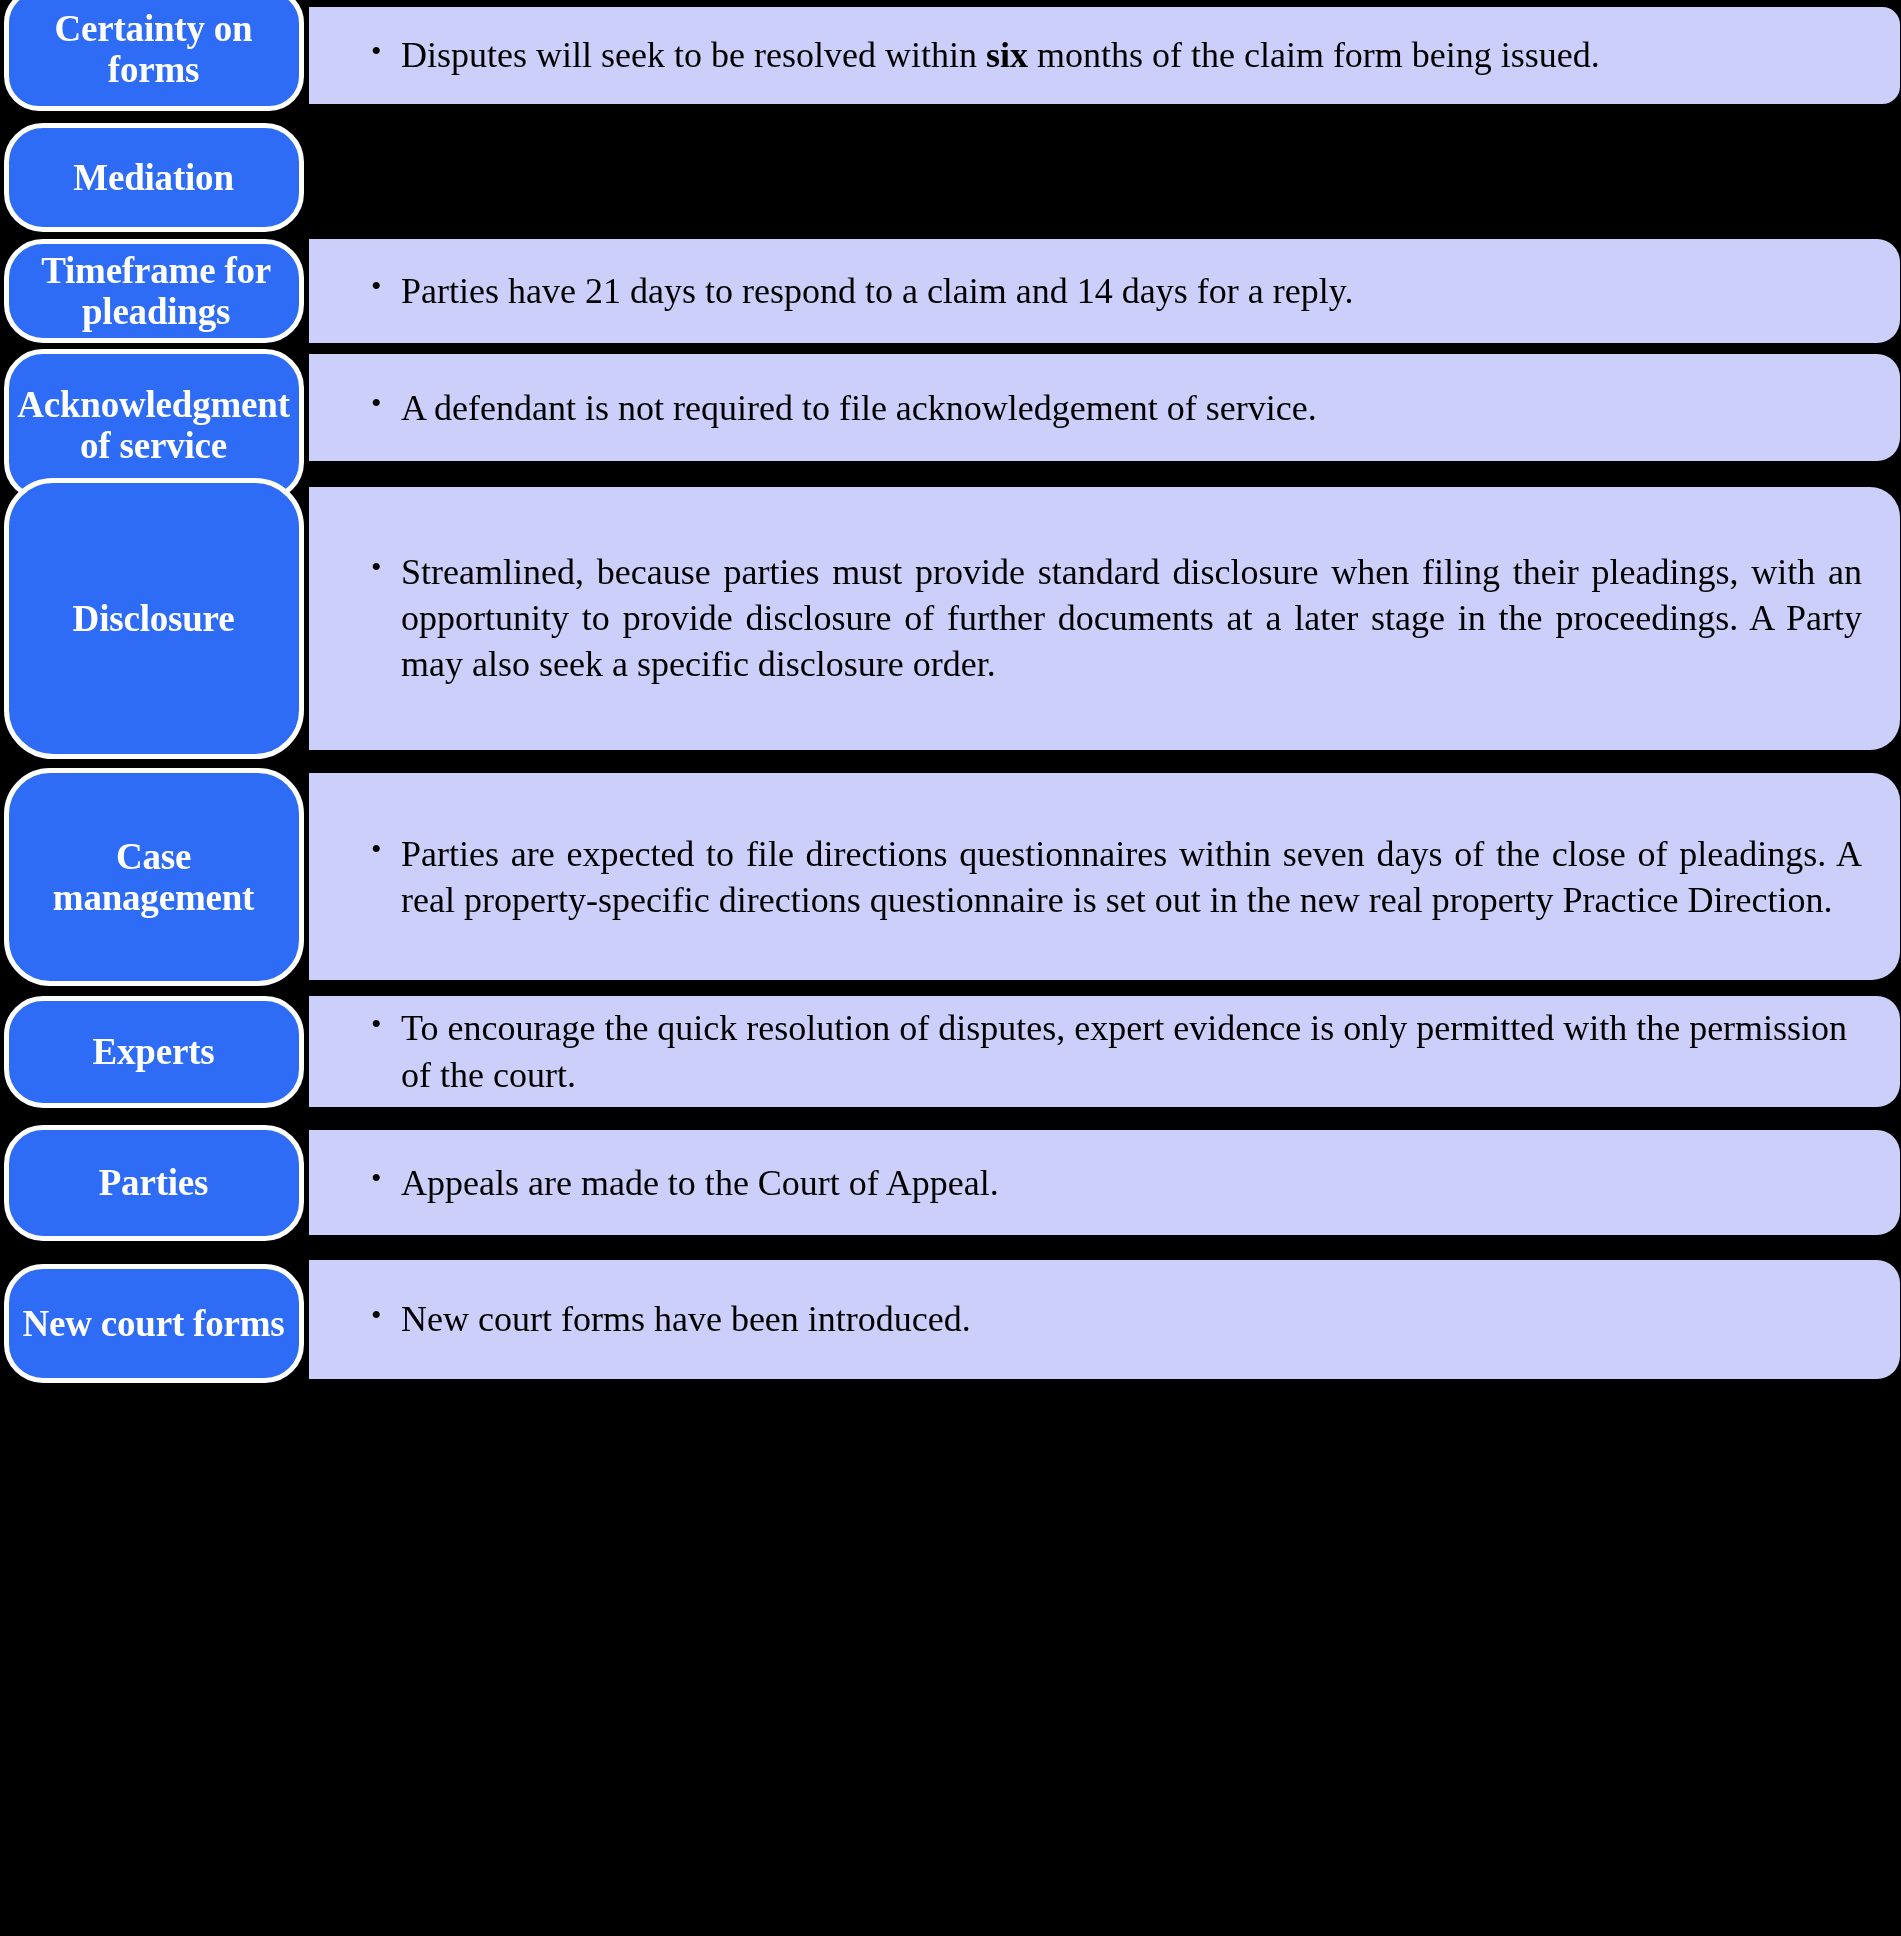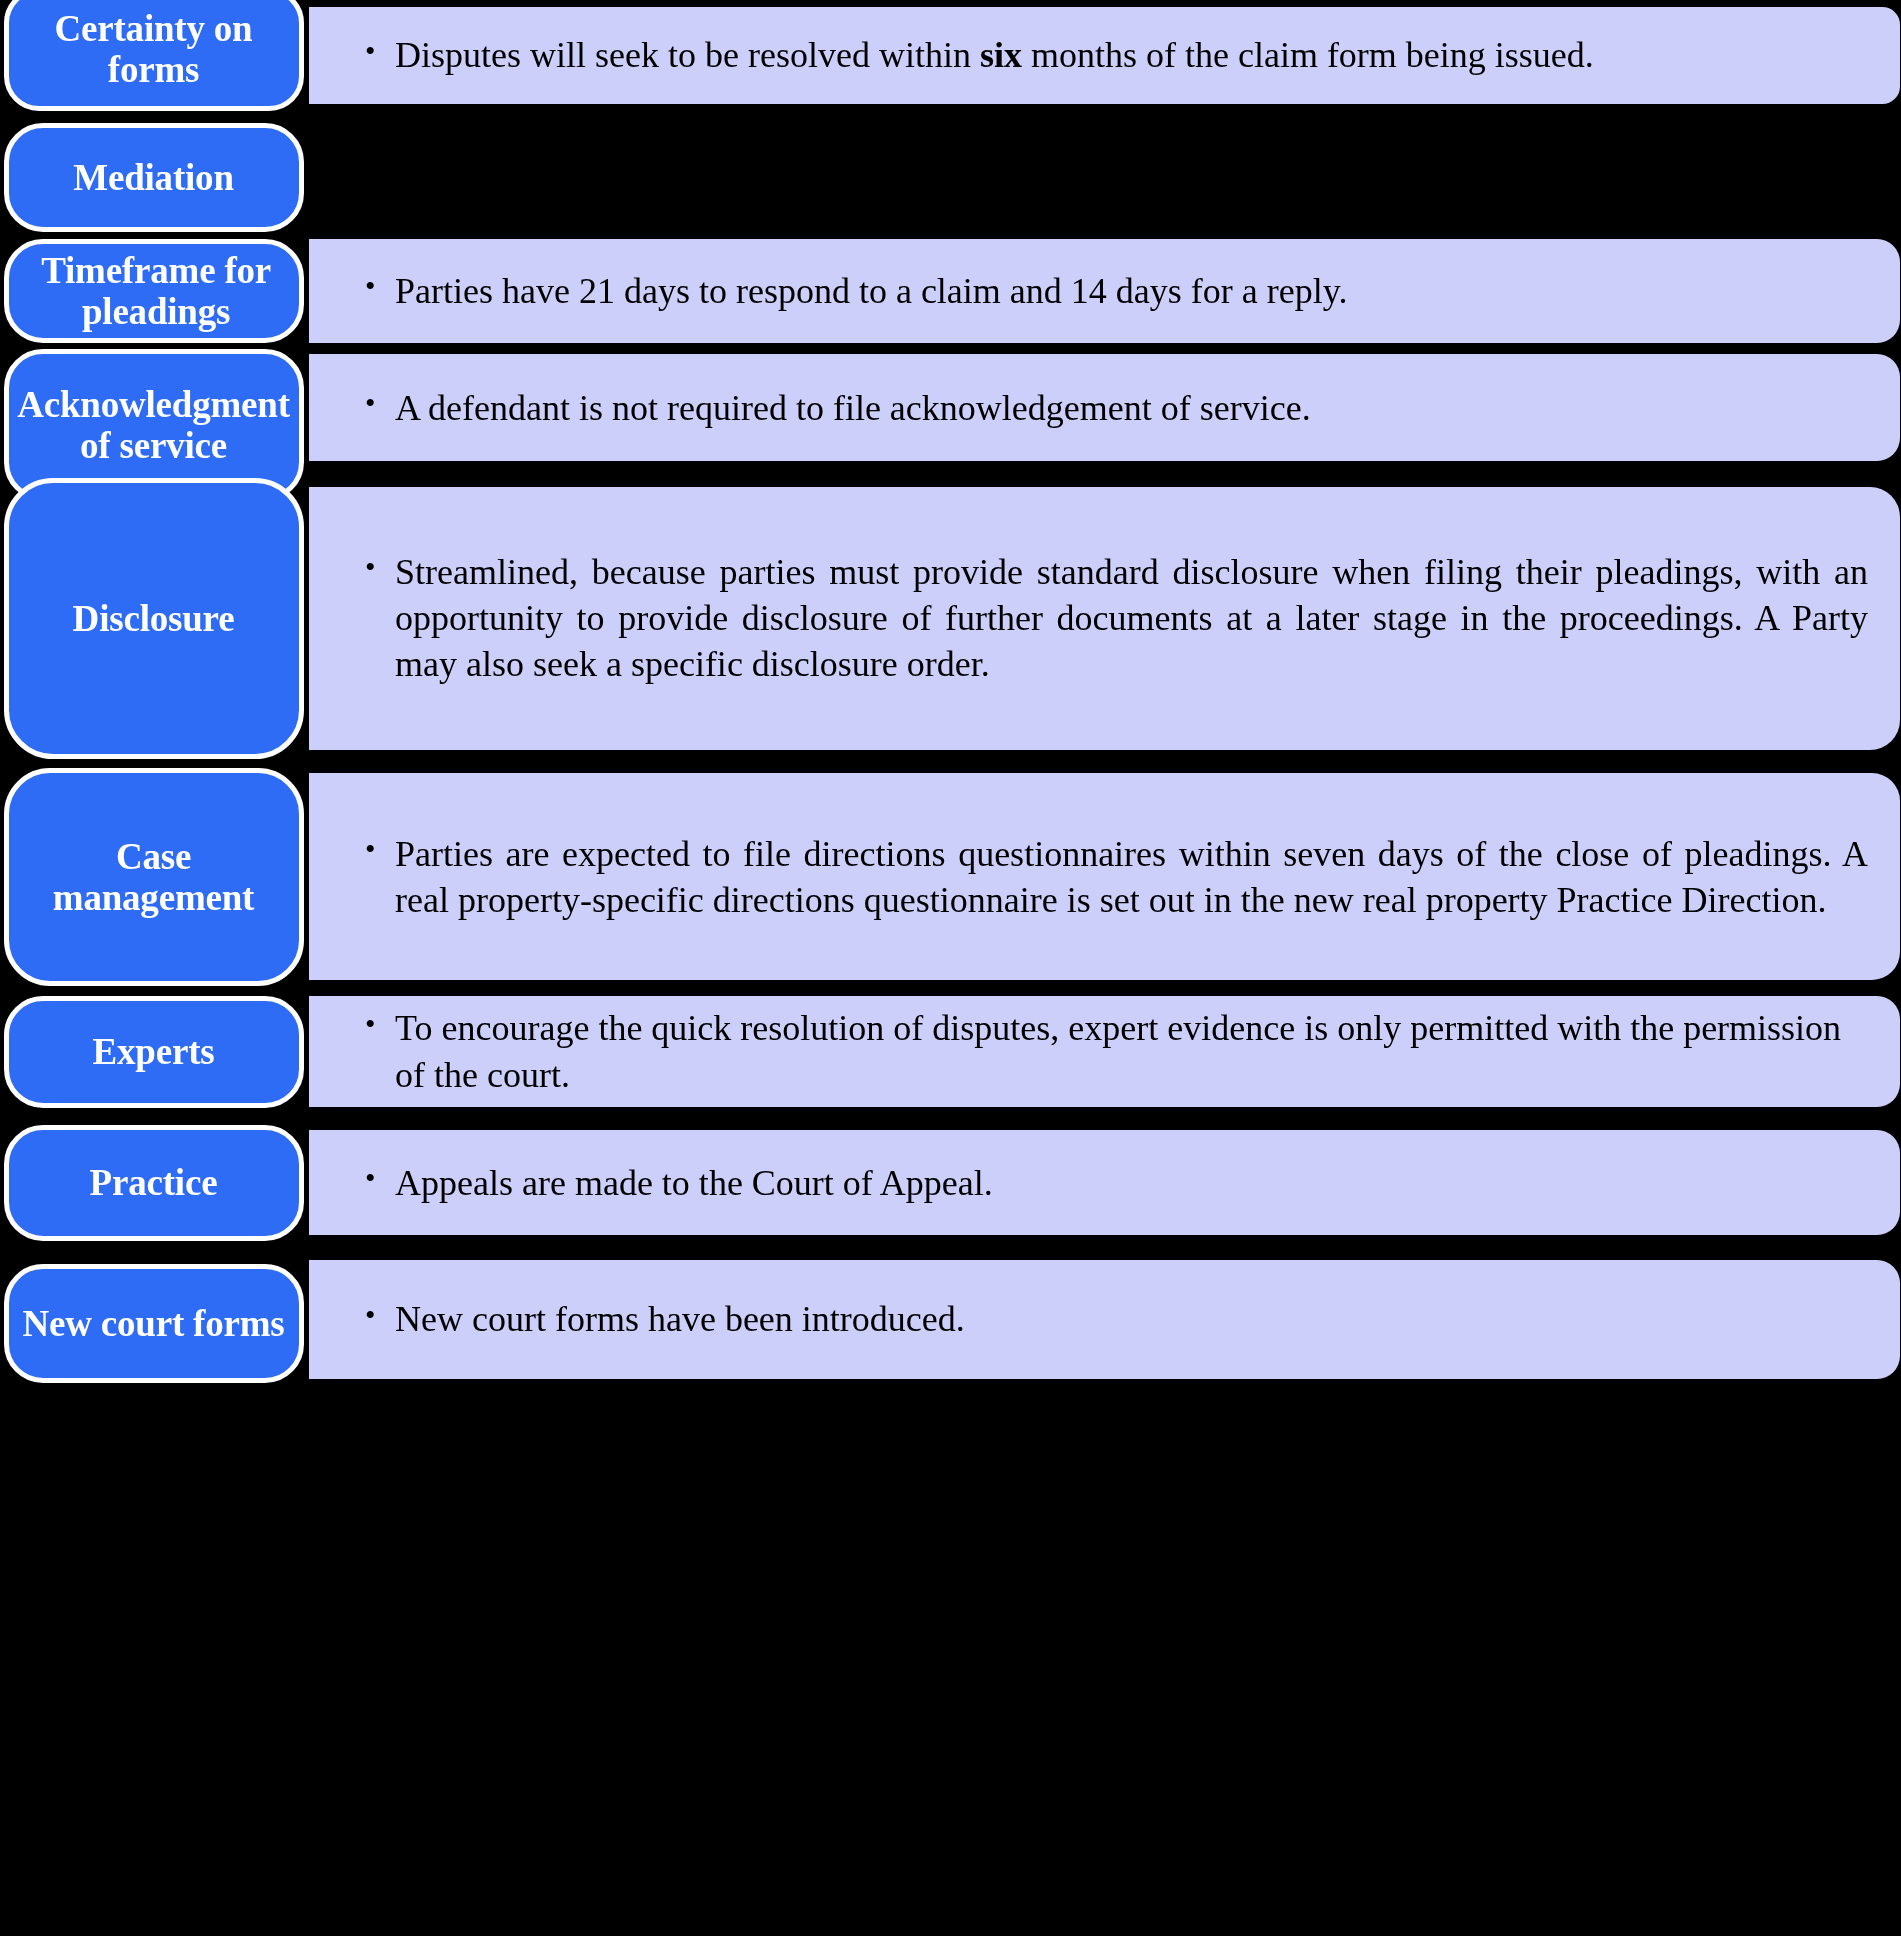--- a/index.html
+++ b/index.html
@@ -58,21 +58,21 @@
     width: 1591px;
     box-sizing: border-box;
     background: #CBCFF9;
     border-radius: 0 23px 23px 0;
     display: flex;
     align-items: center;
     z-index: 1;
   }
 
   .bullet-list {
-    margin: 2px;
+    margin: 8px;
     padding: 0 30px 0 54px;
     width: 100%;
     list-style: none;
   }
 
   .bullet-item {
     position: relative;
     color: #000000;
     font-size: 36px;
     line-height: 1.28;
@@ -204,21 +204,21 @@
     </div>
     <div class="content-panel">
       <ul class="bullet-list">
         <li class="bullet-item nojustify">To encourage the quick resolution of disputes, expert evidence is only permitted with the permission of the court.</li>
       </ul>
     </div>
   </div>
 
   <div class="row r8">
     <div class="label-chip">
-      <span>Practice</span>
+      <span>Parties</span>
     </div>
     <div class="content-panel">
       <ul class="bullet-list">
         <li class="bullet-item nojustify">Appeals are made to the Court of Appeal.</li>
       </ul>
     </div>
   </div>
 
   <div class="row r9">
     <div class="label-chip">

